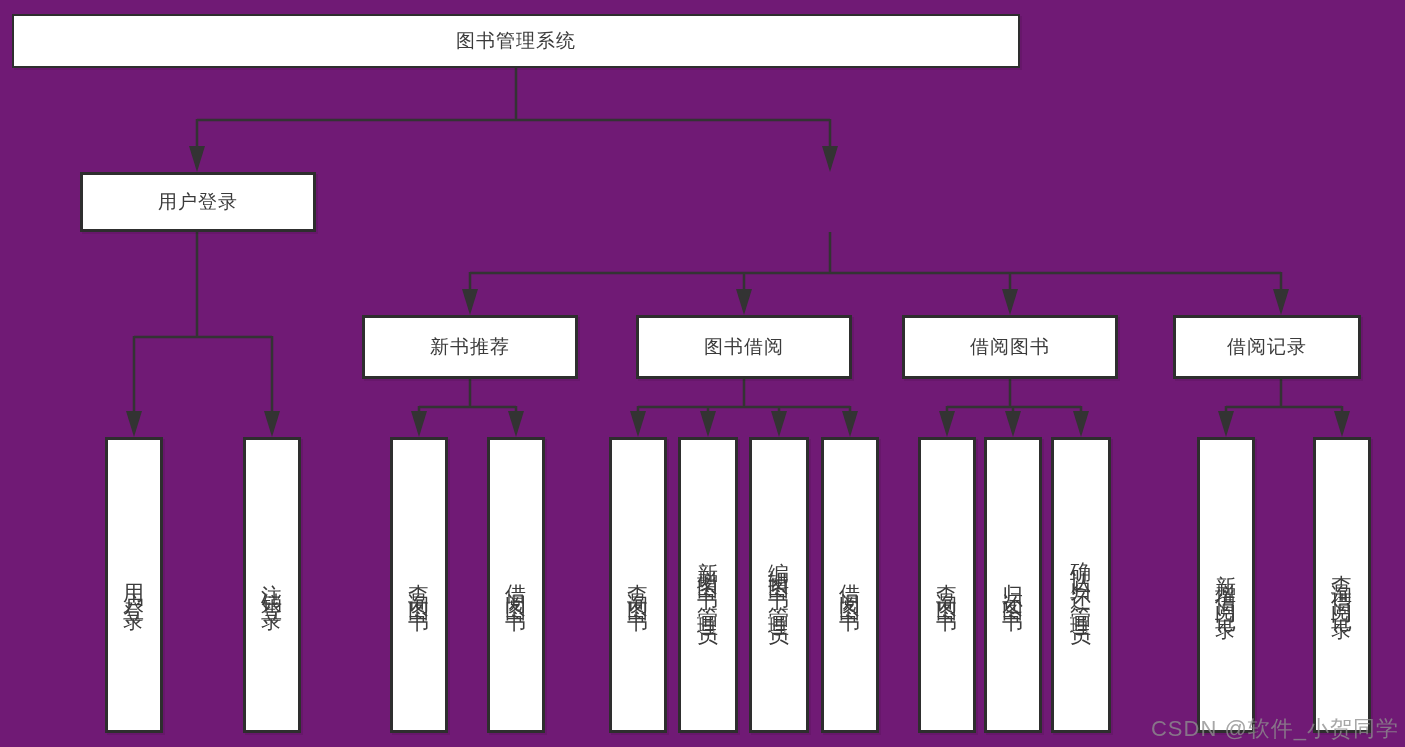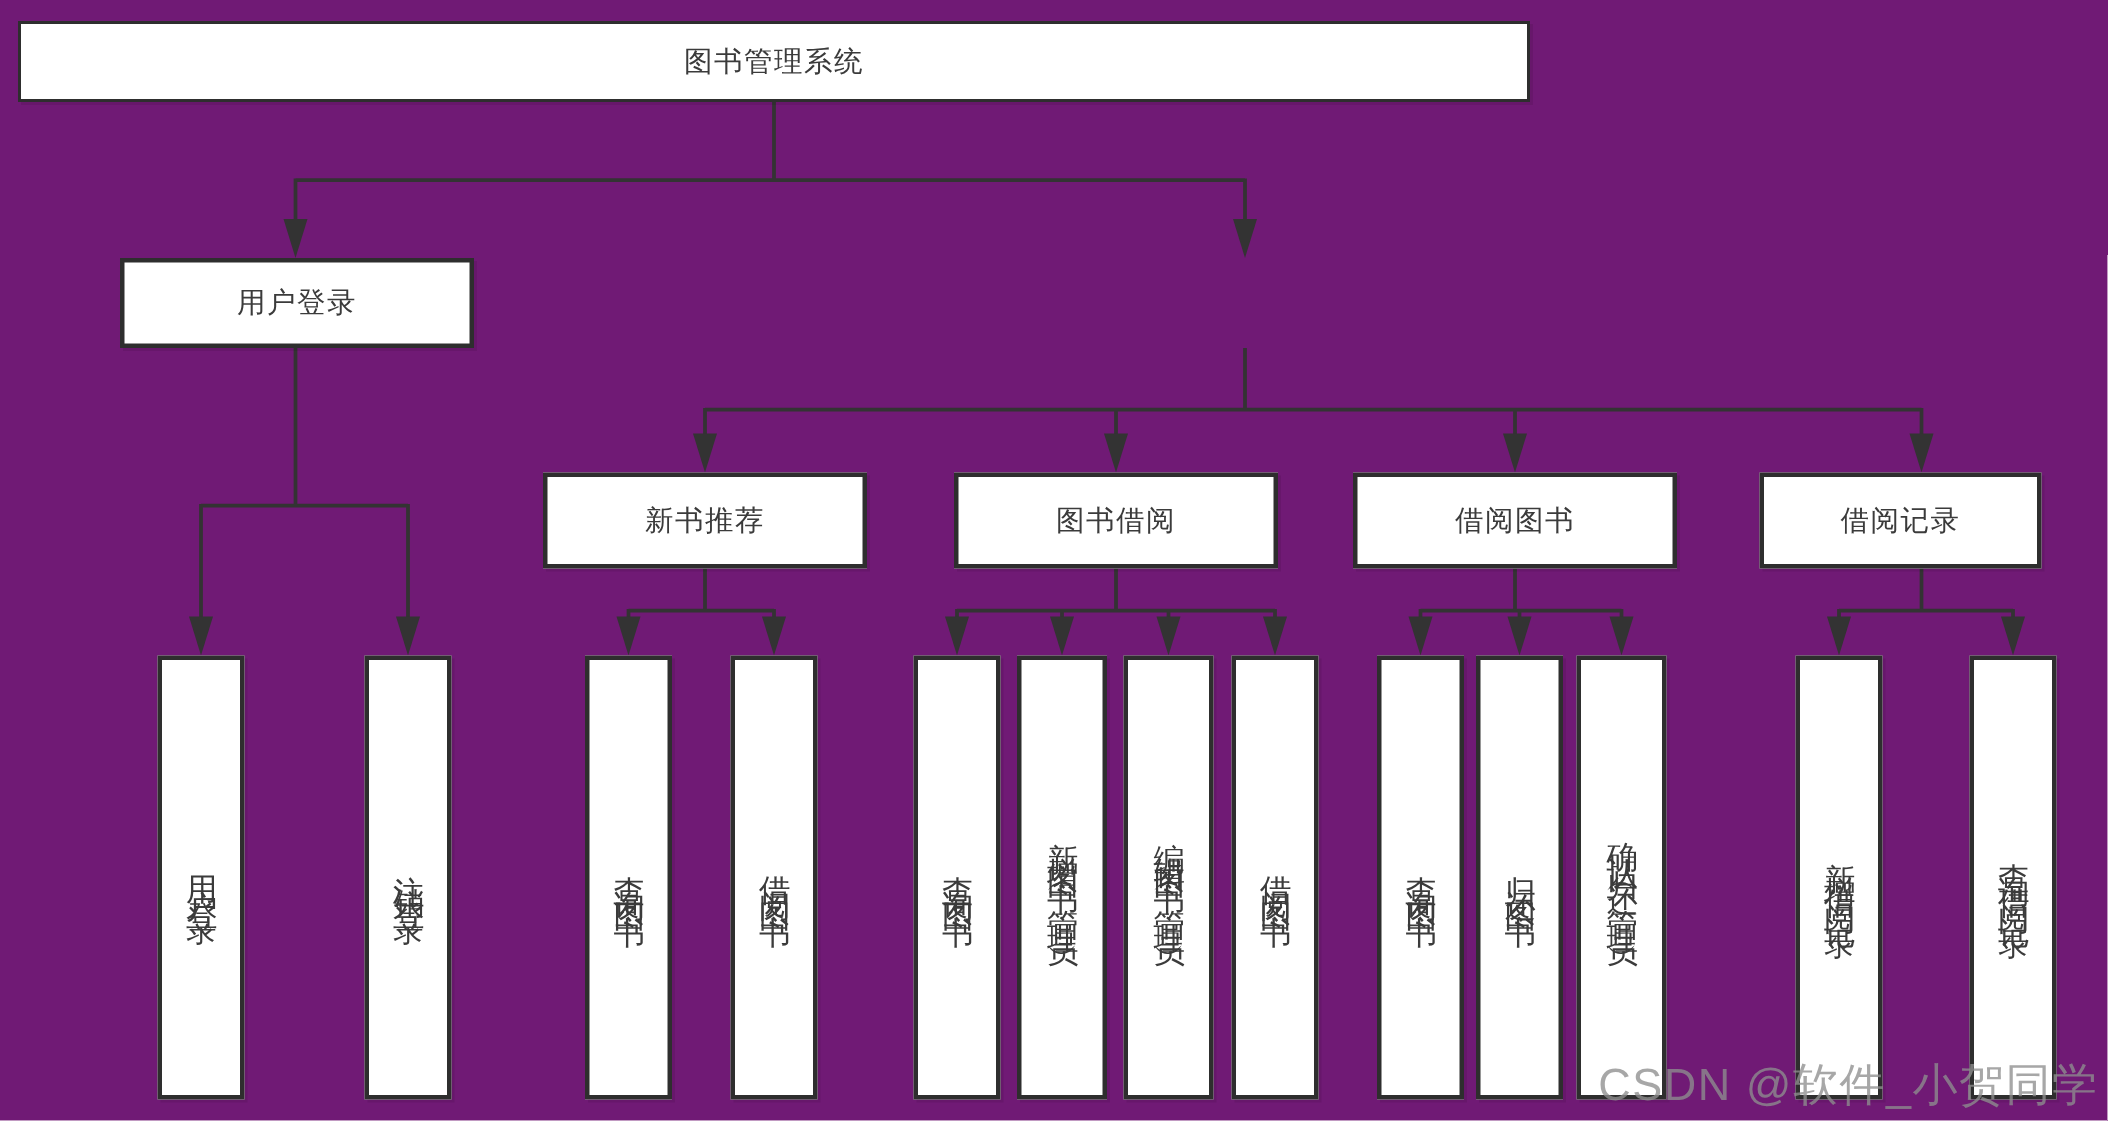--- a/index.html
+++ b/index.html
@@ -14,21 +14,21 @@
     box-sizing:border-box;box-shadow:2px 2px 0 rgba(0,0,0,0.08);
   }
   .lvl1{border-width:2px;}
   .hlabel{font-size:19px;letter-spacing:1px;white-space:nowrap;}
   .leaf .vtext{
     writing-mode:vertical-rl;text-orientation:mixed;
     font-size:21px;line-height:1;letter-spacing:9px;
   }
   .watermark{
     position:absolute;right:6px;bottom:3px;z-index:5;
-    font-size:30px;letter-spacing:1px;color:rgba(142,142,142,0.78);
+    font-size:22px;letter-spacing:1px;color:rgba(142,142,142,0.78);
     white-space:nowrap;
   }
 </style>
 </head>
 <body>
 
 <div class="canvas">
 
   <svg class="wires" viewBox="0 0 1405 747" xmlns="http://www.w3.org/2000/svg">
     <g stroke="#333333" stroke-width="2.5" fill="none">

